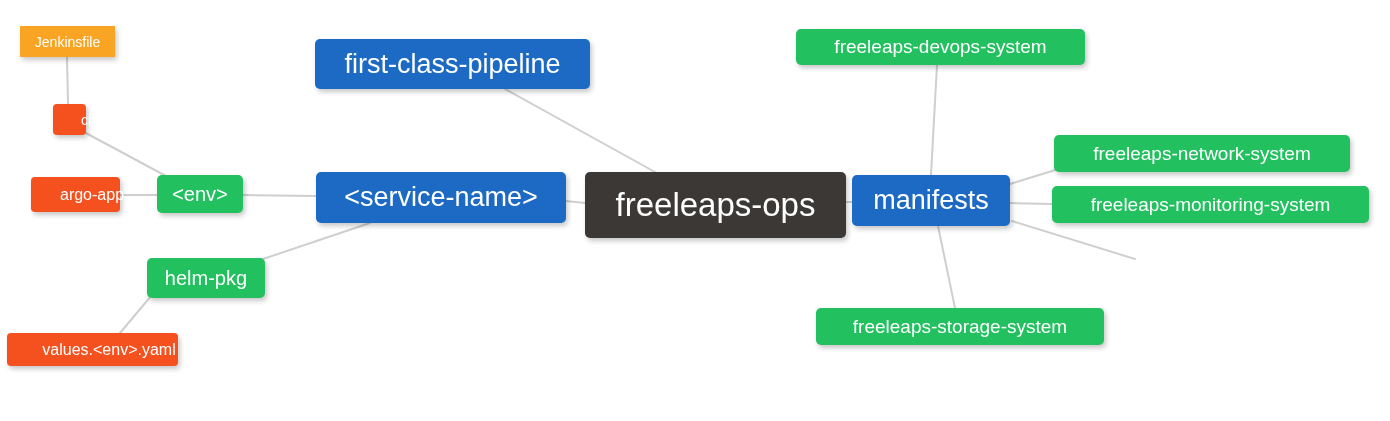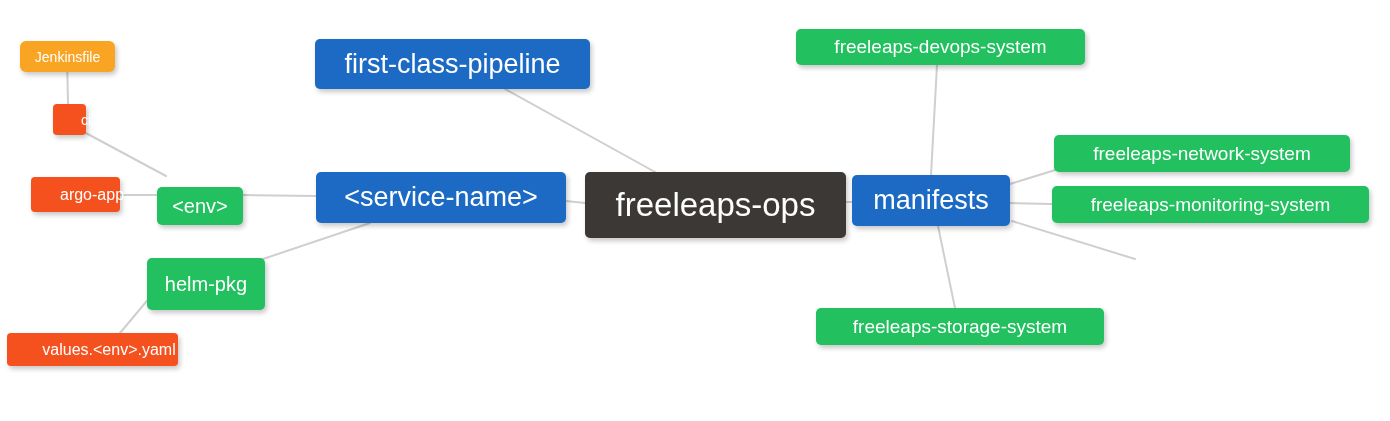--- a/index.html
+++ b/index.html
@@ -35,25 +35,25 @@
     cursor: pointer;
     user-select: none;
   }
   
   .node.root      { background: var(--root_bg, #3b3835); }
   .node.primary   { background: var(--primary_bg, #1c6ac4); }
   .node.secondary { background: var(--secondary_bg, #22c05f); }
   .node.leaf      { background: var(--leaf_bg, #f4511e); padding-left: 33px; }
   .node.file      { background: var(--file_bg, #f9a423); }
   
-  .n-jenkinsfile  { left: 20px;   top: 41px;  width: 95px;  height: 31px; font-size: 14px; border-radius: 6px; }
+  .n-jenkinsfile  { left: 20px;   top: 26px;  width: 95px;  height: 31px; font-size: 14px; border-radius: 0; }
   .n-ci           { left: 53px;   top: 104px; width: 32px;  height: 31px; font-size: 14px; border-radius: 4px; }
   .n-argo-app     { left: 31px;   top: 177px; width: 89px;  height: 35px; font-size: 16px; border-radius: 4px; }
-  .n-env          { left: 157px;  top: 175px; width: 86px;  height: 38px; font-size: 20px; margin-top: 12px; }
-  .n-helm-pkg     { left: 147px;  top: 258px; width: 118px; height: 52px; font-size: 20px; }
+  .n-env          { left: 157px;  top: 175px; width: 86px;  height: 38px; font-size: 20px; }
+  .n-helm-pkg     { left: 147px;  top: 258px; width: 118px; height: 40px; font-size: 20px; }
   .n-values-yaml  { left: 7px;    top: 333px; width: 171px; height: 33px; font-size: 16px; border-radius: 4px; }
   .n-pipeline     { left: 315px;  top: 39px;  width: 275px; height: 50px; font-size: 27px; }
   .n-service-name { left: 316px;  top: 172px; width: 250px; height: 51px; font-size: 27px; }
   .n-ops          { left: 585px;  top: 172px; width: 261px; height: 66px; font-size: 33px; }
   .n-manifests    { left: 852px;  top: 175px; width: 158px; height: 51px; font-size: 27px; }
   .n-devops       { left: 796px;  top: 29px;  width: 289px; height: 36px; font-size: 19px; }
   .n-network      { left: 1054px; top: 111px; width: 296px; height: 37px; font-size: 19px; margin-top: 24px; }
   .n-monitoring   { left: 1052px; top: 186px; width: 317px; height: 37px; font-size: 19px; }
   .n-controls     { left: 1060px; top: 259px; width: 296px; height: 38px; font-size: 19px; }
   .n-storage      { left: 816px;  top: 308px; width: 288px; height: 37px; font-size: 19px; }

